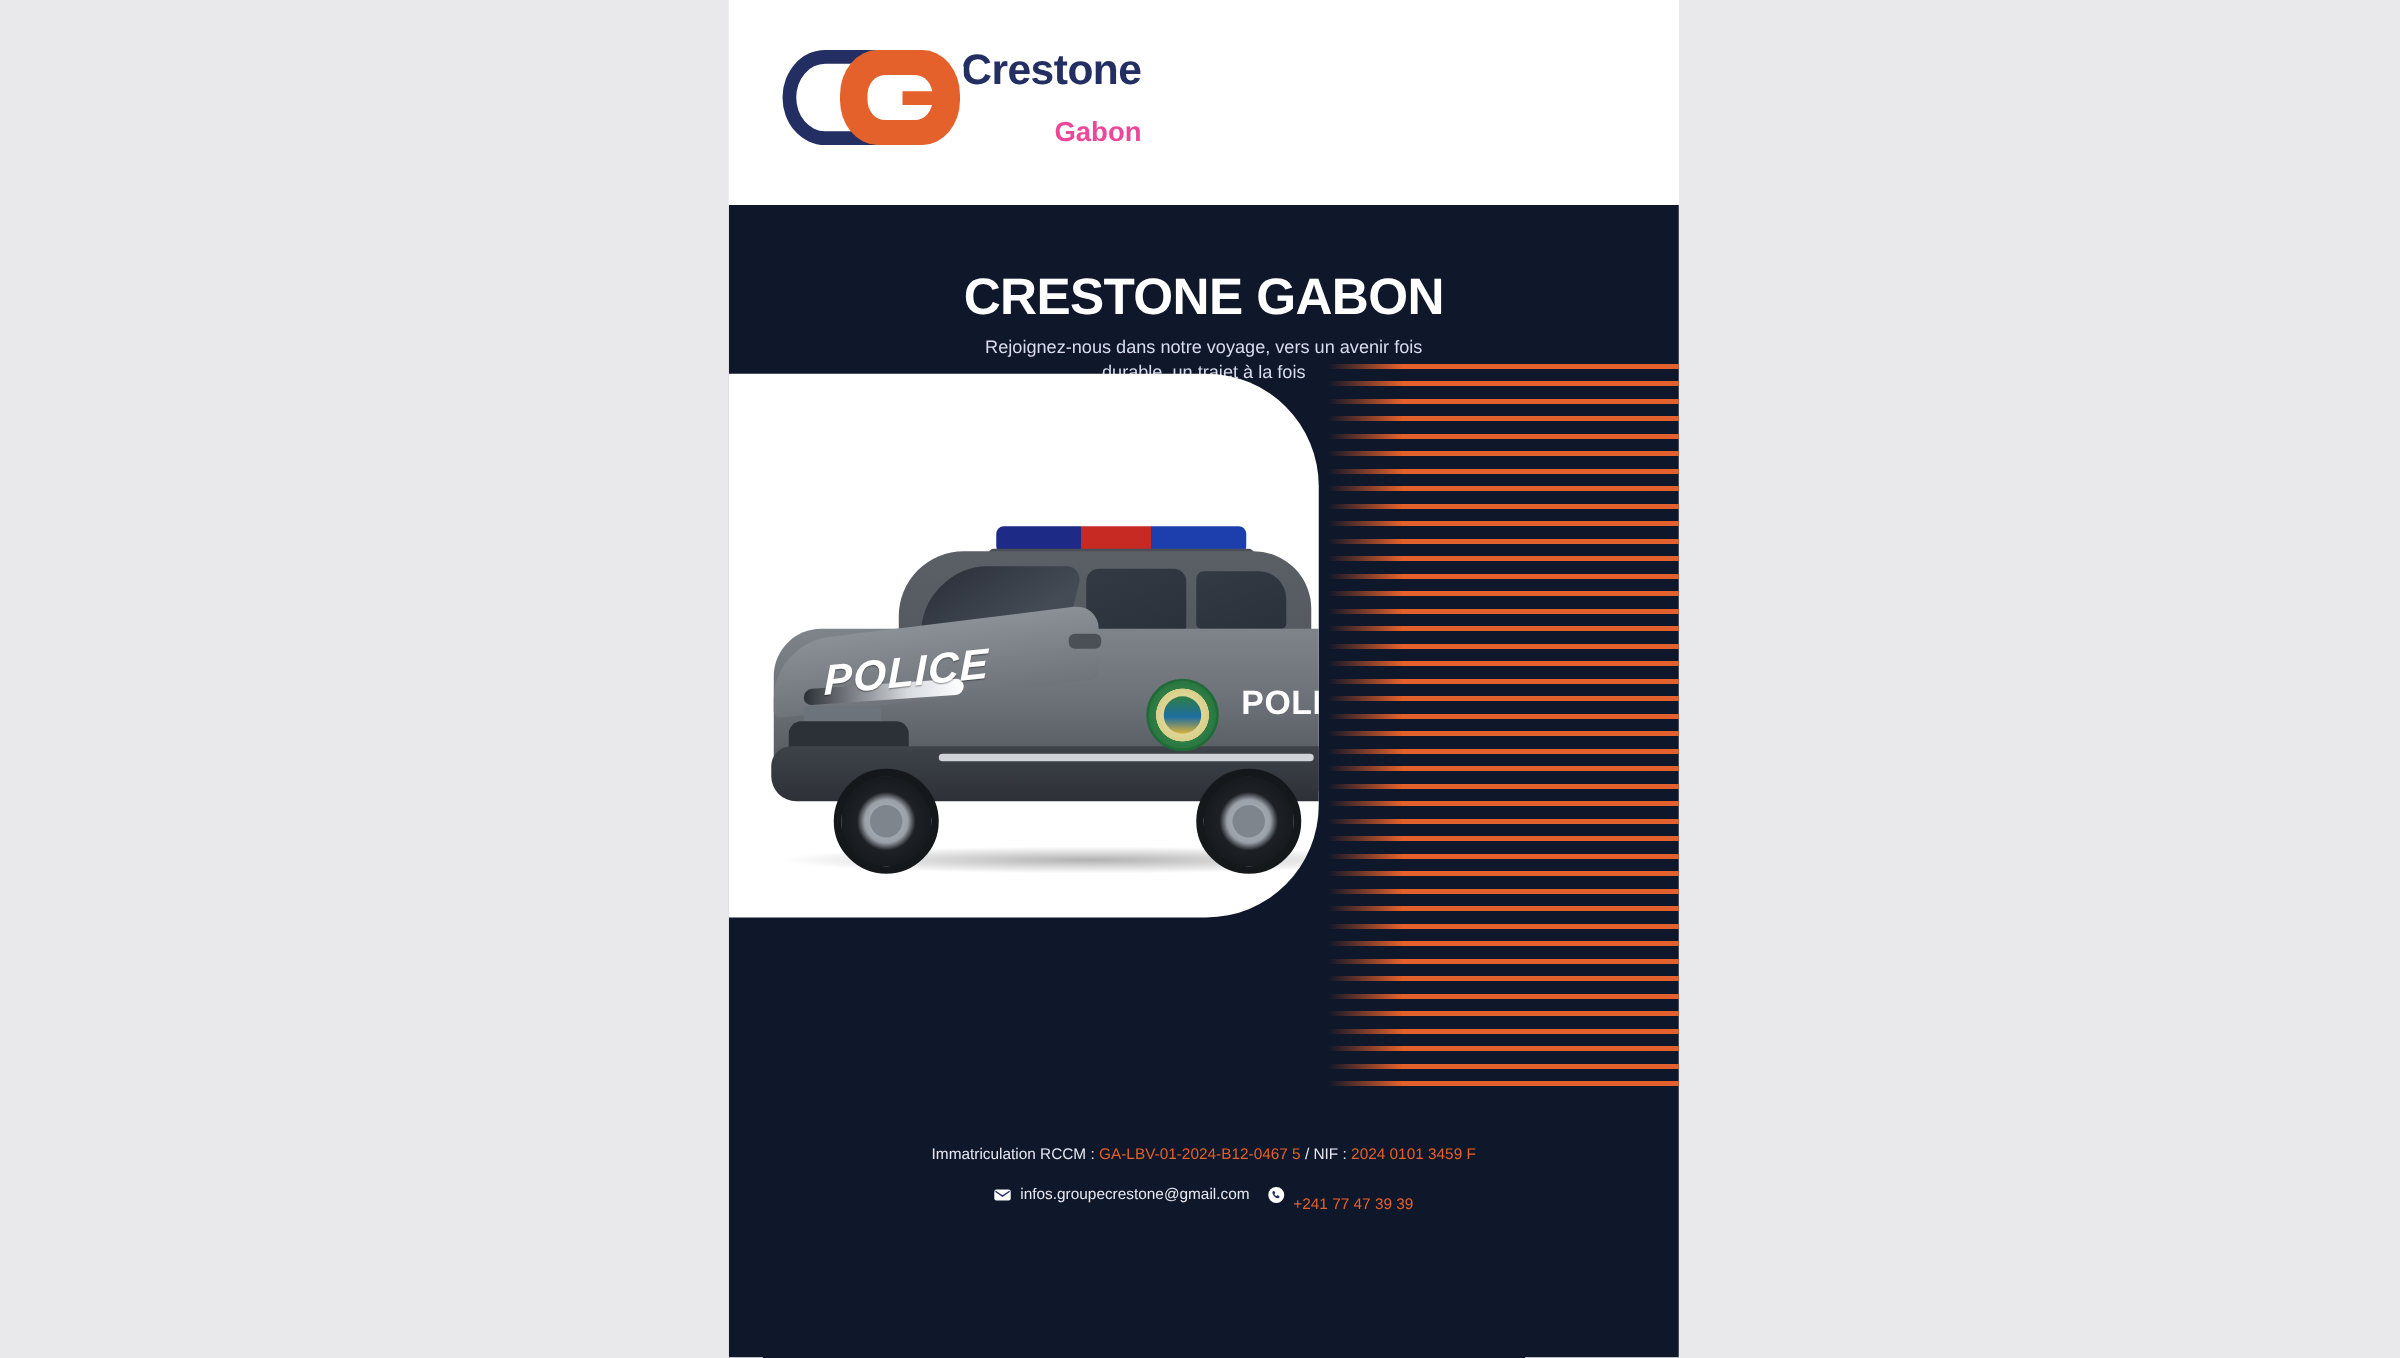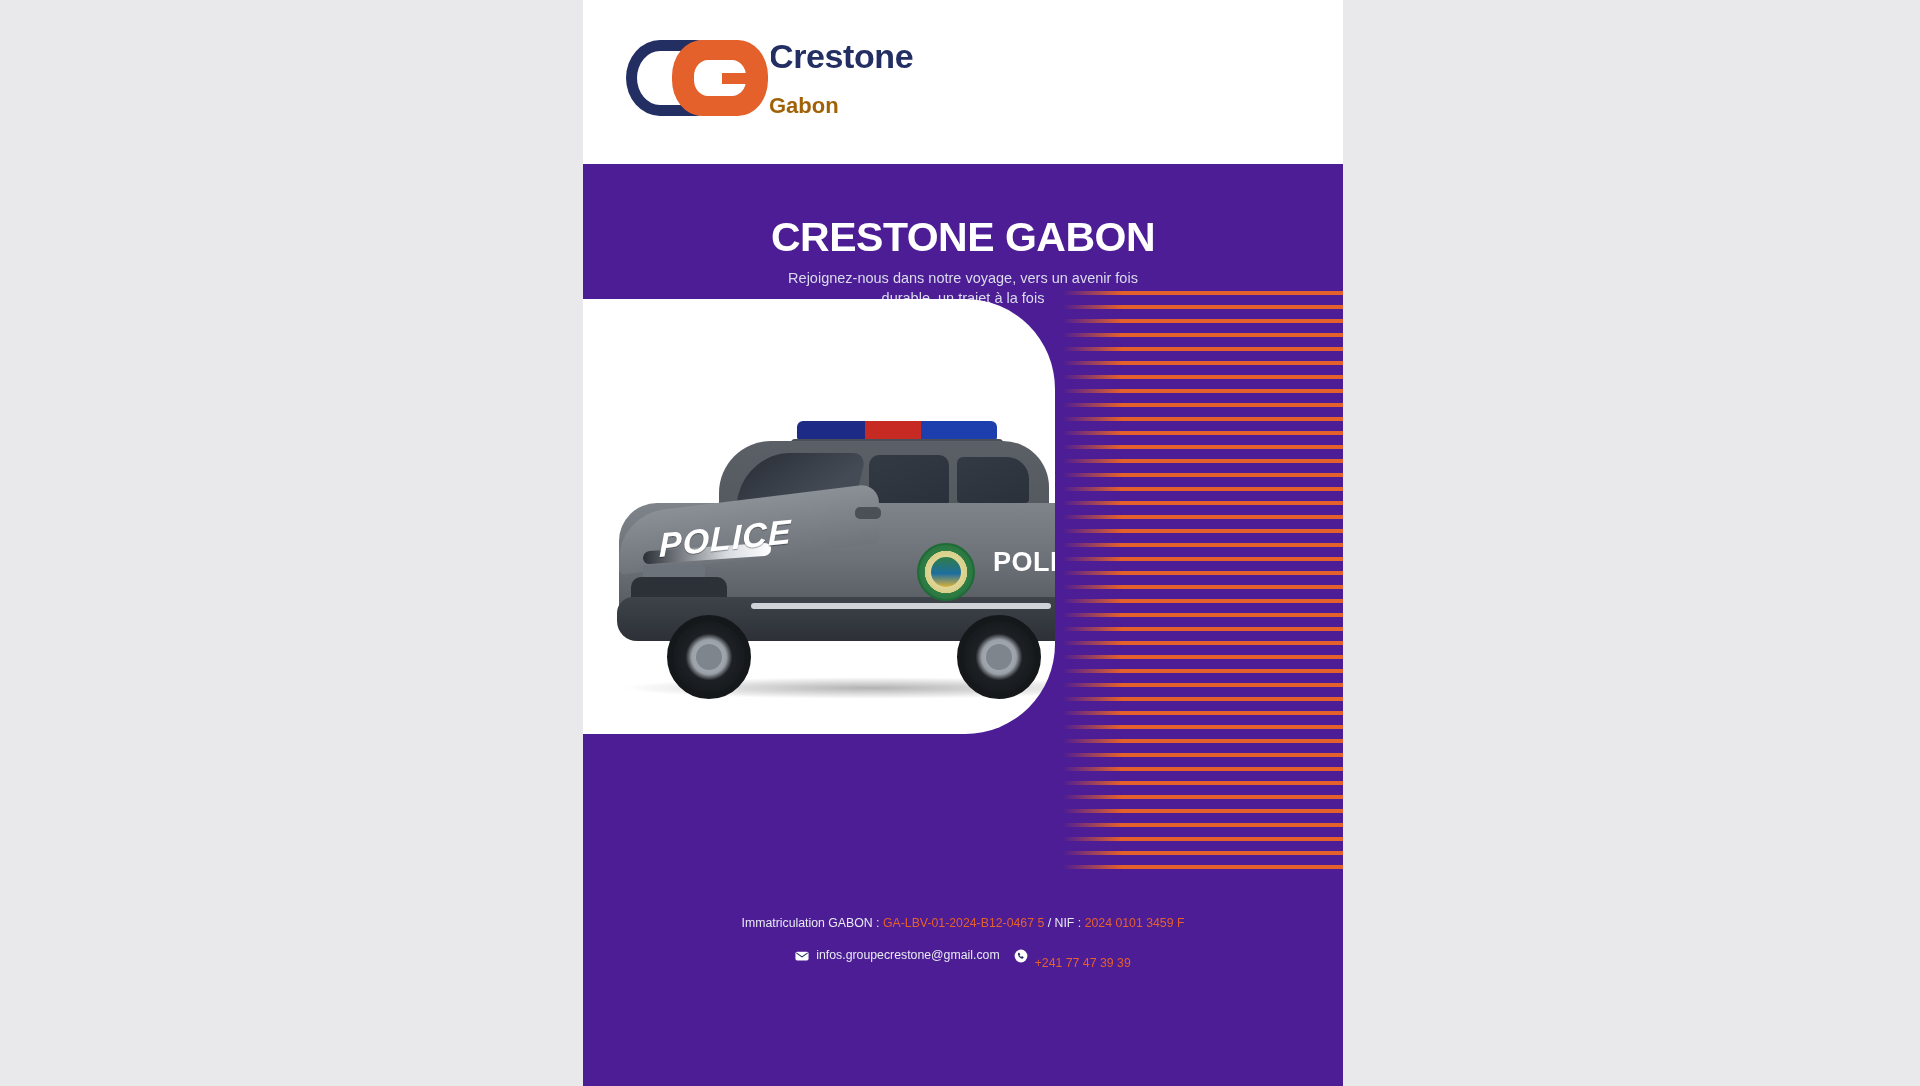--- a/index.html
+++ b/index.html
@@ -81,32 +81,33 @@
   .logo-text-main {
     font-size: 34px;
     font-weight: 700;
     color: #232e63;
     letter-spacing: -0.4px;
     line-height: 36px;
   }
   .logo-text-sub {
     font-size: 22px;
     font-weight: 700;
-    color: #a16207;
+    color: #ec4899;
     line-height: 24px;
     margin-top: 20px;
+    text-align: right;
   }
 
   
   .navy {
     position: absolute;
     left: 0; top: 164px;
     width: 789px;
     height: 922px;
-    background: #4c1d95;
+    background: #0f172a;
     overflow: hidden;
   }
 
   .title {
     position: absolute;
     left: 0; top: 50px;
     width: 760px;
     text-align: center;
     font-size: 41px;
     font-weight: 800;
@@ -415,21 +416,21 @@
             </div>
           <div class="wheel rear">
               <div class="wheel-hub"></div>
             </div>
         </div>
       </div>
     </div>
 
     <div class="footer">
       <div class="footer-line">
-        <span>Immatriculation GABON :</span>
+        <span>Immatriculation RCCM :</span>
         <span class="accent">GA-LBV-01-2024-B12-0467 5</span>
         <span>/ NIF :</span>
         <span class="accent">2024 0101 3459 F</span>
       </div>
       <div class="contact-row">
         <div class="contact-item">
           <span class="ic">
             <svg width="14" height="14" viewBox="0 0 16 16" aria-hidden="true">
               <rect x="0.5" y="3" width="15" height="10" rx="2" fill="#ffffff"></rect>
               <path d="M1.5 4.5 L8 9 L14.5 4.5" fill="none" stroke="#232e63" stroke-width="1.2"></path>

